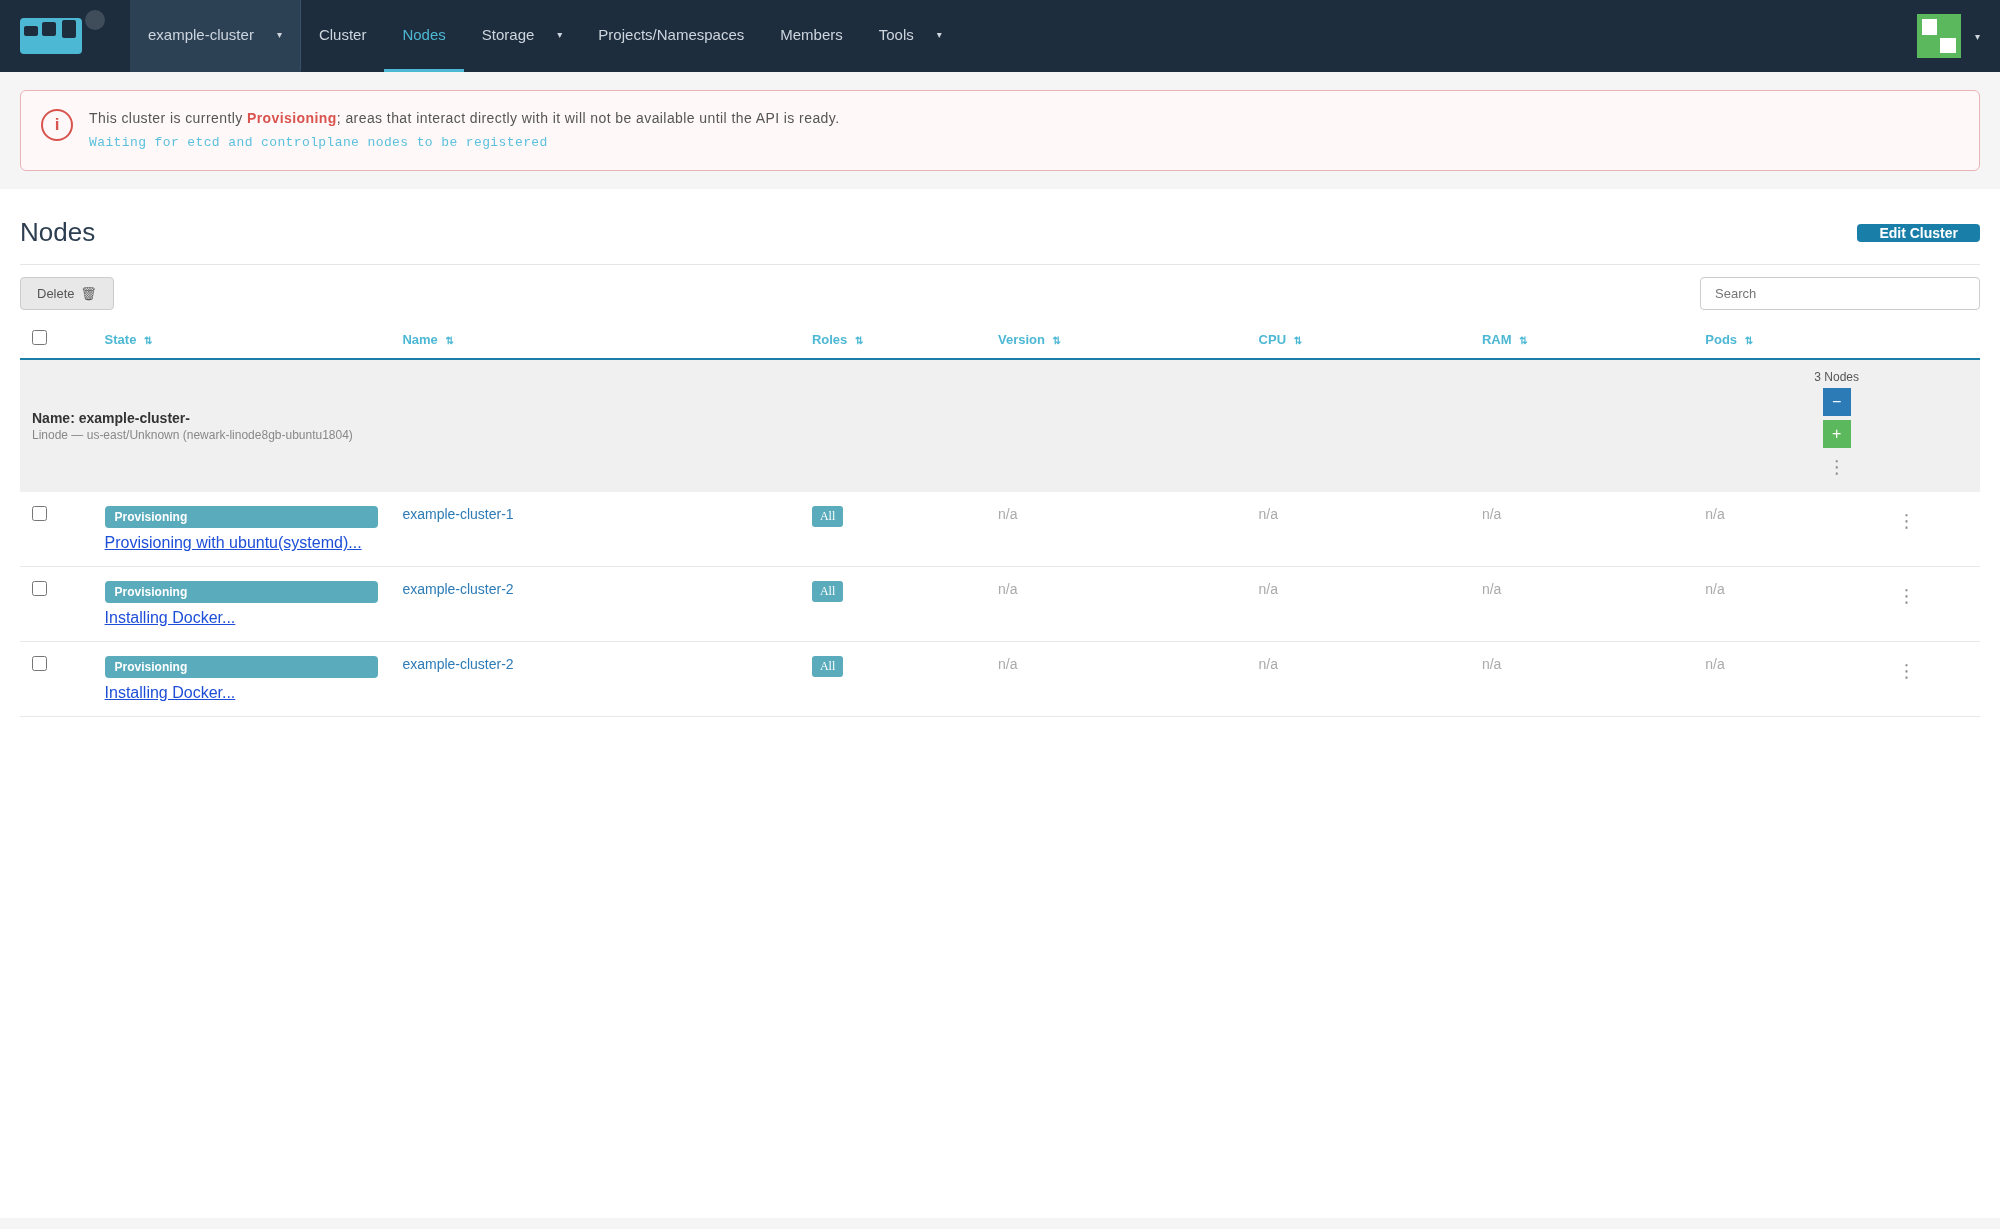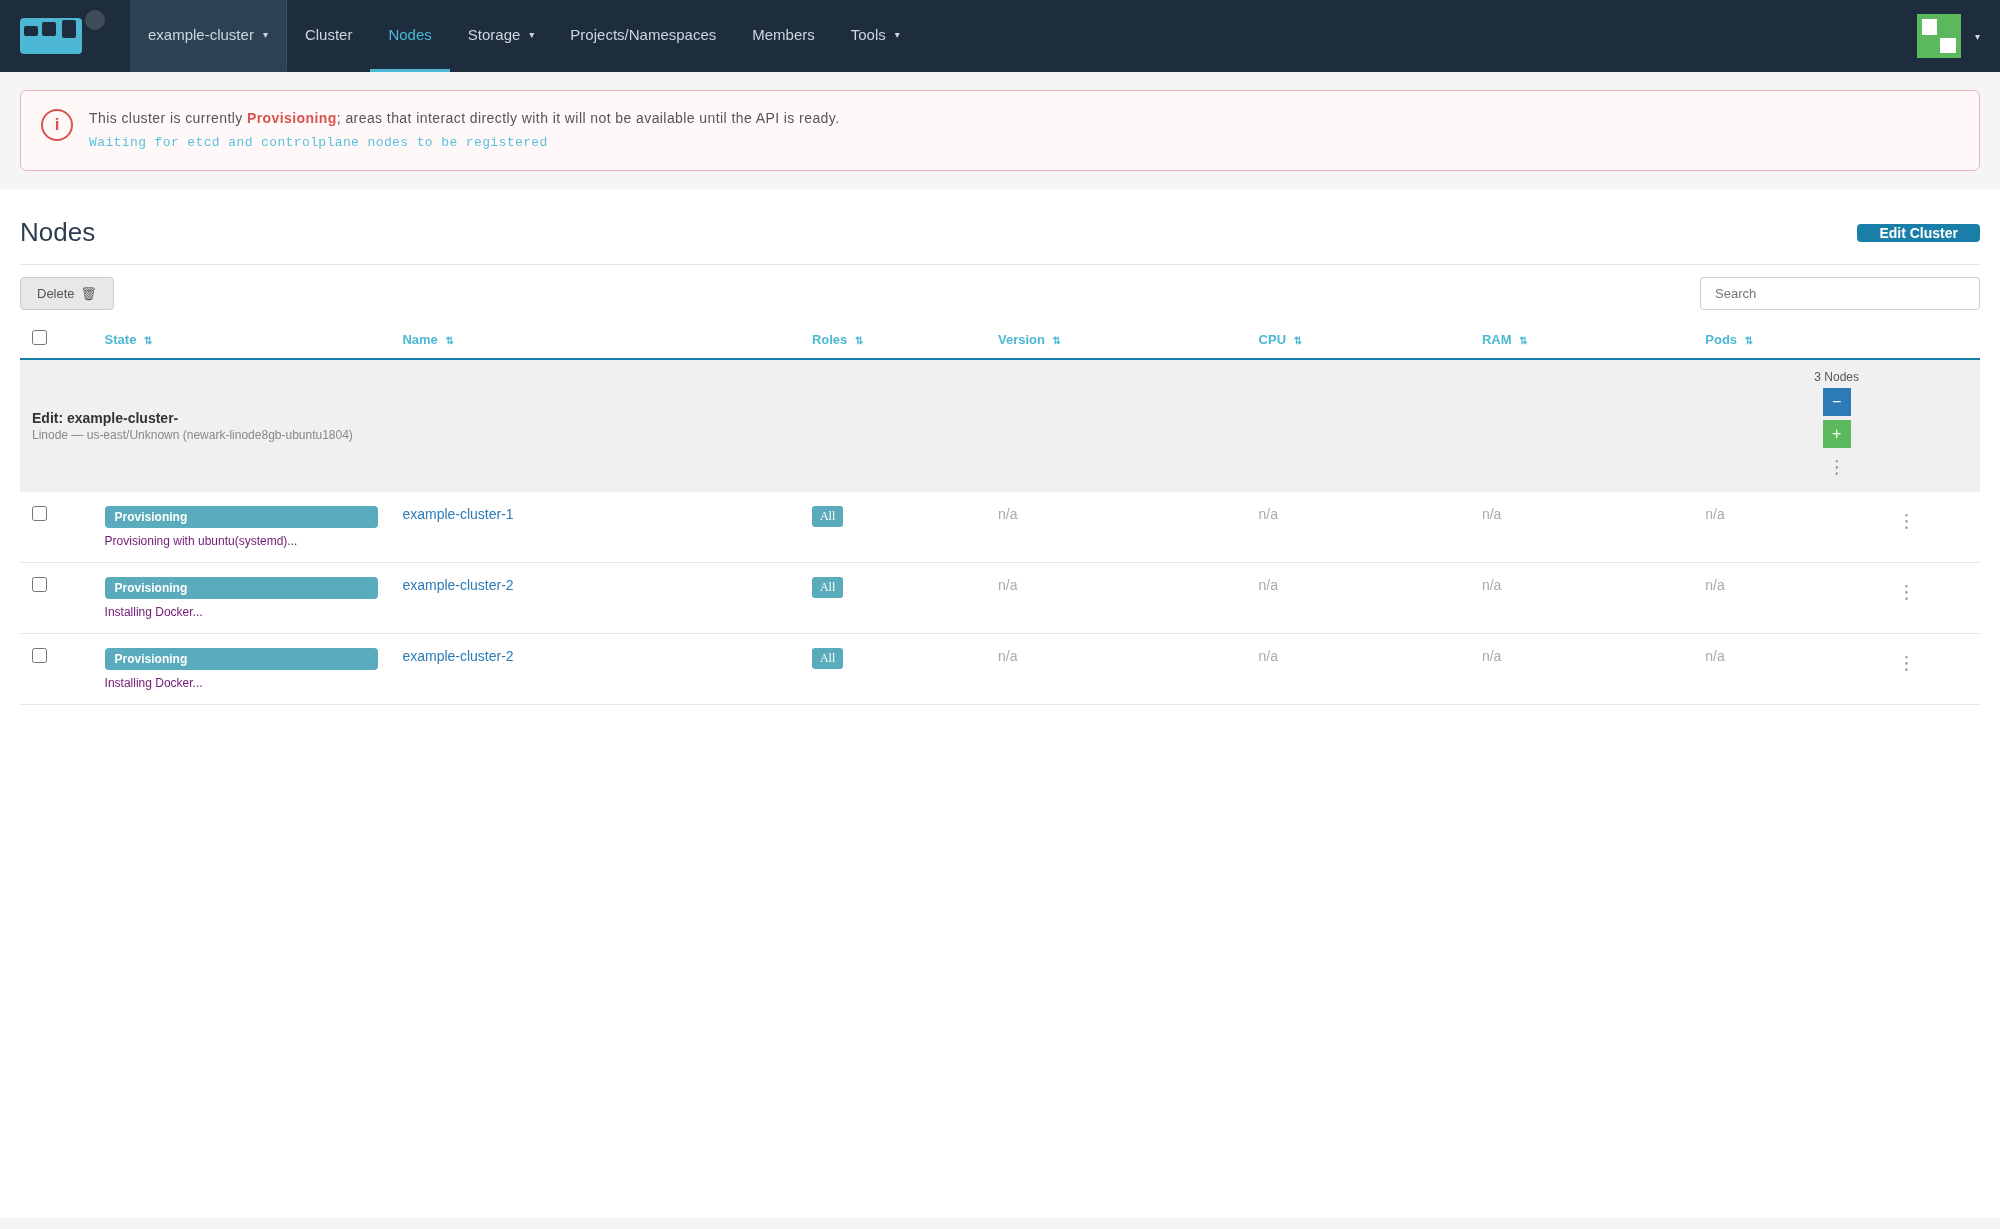--- a/index.html
+++ b/index.html
@@ -28,21 +28,21 @@
     .navbar-item {
       color: #cdd5de;
       padding: 12px 18px;
       height: 72px;
       display: flex;
       align-items: center;
       cursor: pointer;
       font-size: 15px;
       white-space: nowrap;
       border-bottom: 3px solid transparent;
-      gap: 5px;
+      gap: 19px;
     }
     .navbar-item.active { color: #4db8d4; border-bottom: 3px solid #4db8d4; }
     .navbar-item.cluster-dropdown {
       background: #2d4155;
       border-right: 1px solid #3a5068;
     }
     .navbar-end { margin-left: auto; display: flex; align-items: center; gap: 10px; }
     .navbar-avatar {
       width: 44px; height: 44px;
       background: #5cb85c;
@@ -196,21 +196,21 @@
     .node-row .cell-with-sub { display: flex; flex-direction: column; gap: 6px; }
     .badge-provisioning {
       background: #5aabbc;
       color: #fff;
       border-radius: 4px;
       padding: 4px 10px;
       font-size: 12px;
       font-weight: 600;
       display: inline-block;
     }
-    .node-sub-text { color: #701a75; font-size: 12px; }
+    .node-sub-text { color: #1d4ed8; font-size: 16px; text-decoration: underline; }
     .node-link { color: #2c7bb6; text-decoration: none; font-size: 14px; }
     .badge-all {
       background: #5aabbc;
       color: #fff;
       border-radius: 3px;
       padding: 3px 8px;
       font-size: 12px;
       display: inline-block;
       font-family: Liberation Serif, serif;
     }
@@ -340,21 +340,21 @@
           <span class="sort-icon">⇅</span>
         </th>
         <th class="col-actions"></th>
       </tr>
     </thead>
     <tbody>
 
       <tr class="pool-row">
         <td colspan="7">
           <div class="pool-info">
-            <span class="pool-name">Edit: example-cluster-</span>
+            <span class="pool-name">Name: example-cluster-</span>
             <span class="pool-sub">Linode — us-east/Unknown (newark-linode8gb-ubuntu1804)</span>
           </div>
         </td>
         <td colspan="2">
           <div class="pool-actions">
             <span class="pool-count">3 Nodes</span>
             <button class="btn-pool-minus">−</button>
             <button class="btn-pool-plus">+</button>
             <button class="btn-kebab">⋮</button>
           </div>

